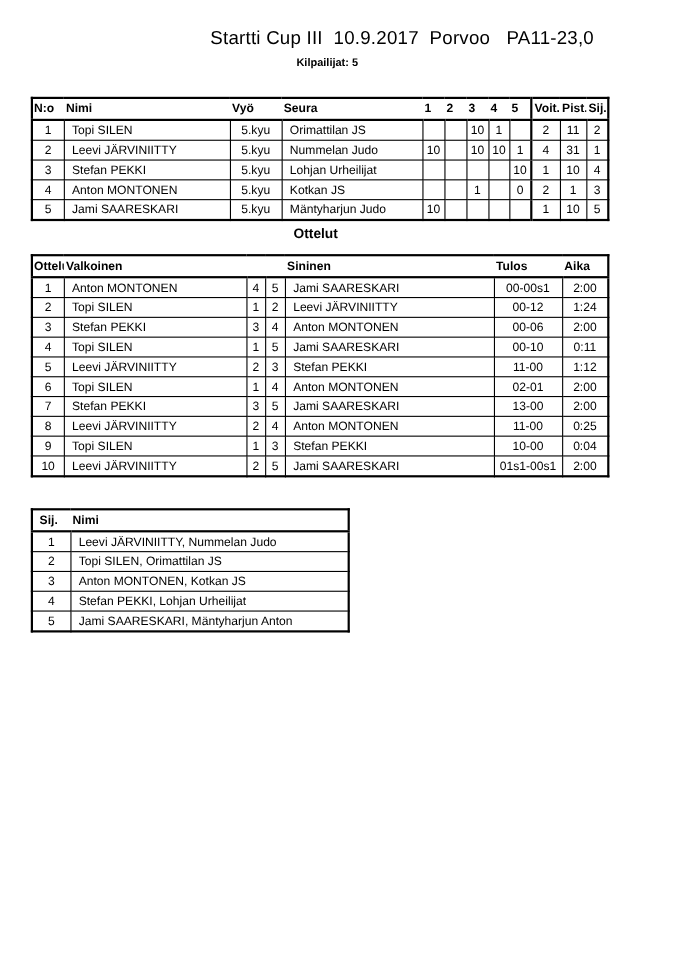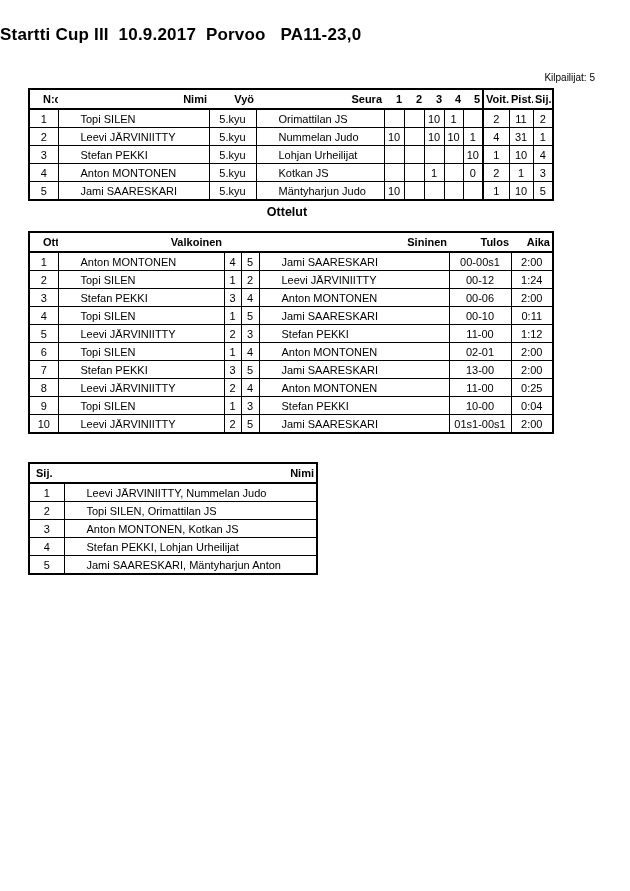--- a/index.html
+++ b/index.html
@@ -1,52 +1,52 @@
 <!DOCTYPE html>
 <html><head>
 <meta charset="utf-8">
 <style>
   html,body{margin:0;padding:0;background:#fff;}
   .page{
     position:relative;width:630px;height:891px;background:#fff;color:#000;
     font-family:"Liberation Sans","DejaVu Sans",sans-serif;overflow:hidden;
   }
   .title{
-    position:absolute;top:25px;left:0;width:540px;text-align:left;
-    font-size:17px;font-weight:bold;white-space:pre;letter-spacing:0.2px;
+    position:absolute;top:25px;left:0;width:540px;text-align:right;
+    font-size:17px;font-weight:normal;white-space:pre;letter-spacing:0.2px;
   }
   .competitors-count{
-    position:absolute;top:52px;left:0;width:595px;text-align:right;
-    font-size:10px;font-weight:normal;margin-top:20px;
+    position:absolute;top:52px;left:0;width:595px;text-align:center;
+    font-size:10px;font-weight:bold;
   }
   .section-heading{
     position:absolute;font-size:12.5px;font-weight:bold;text-align:center;
   }
   #h-kilpailijat{top:63px;left:0;width:510px;margin-top:40px;}
   #h-ottelut{top:205px;left:0;width:574px;}
   #h-tulokset{top:470px;left:0;width:336px;}
   table{
     position:absolute;border-collapse:collapse;table-layout:fixed;
     font-size:11px;border:2px solid #000;background:#fff;
   }
   #t-kilpailijat{left:28px;top:88px;width:524px;}
   #t-ottelut{left:28px;top:231px;width:524px;}
   #t-tulokset{left:28px;top:462px;width:288px;}
   th{
     border:none;border-bottom:2px solid #000;
     font-weight:bold;height:18px;padding:0 2px;
-    white-space:nowrap;overflow:hidden;text-align:right;
+    white-space:nowrap;overflow:hidden;text-align:left;
   }
   td{
     border:1px solid #000;height:17px;padding:0 3px;
     white-space:nowrap;overflow:hidden;text-align:center;
   }
-  .name{text-align:left;padding-left:22px;}
+  .name{text-align:left;padding-left:7px;}
   .bL2{border-left:2px solid #000 !important;}
-  th.edge{text-align:left;padding-left:13px;}
+  th.edge{text-align:left;padding-left:1px;}
   th.sijh{text-align:left;padding-left:6px;}
 </style>
 </head>
 <body>
 
 <div class="page">
 
   <div class="title">Startti Cup III  10.9.2017  Porvoo   PA11-23,0</div>
 
   <div class="competitors-count">Kilpailijat: 5</div>

